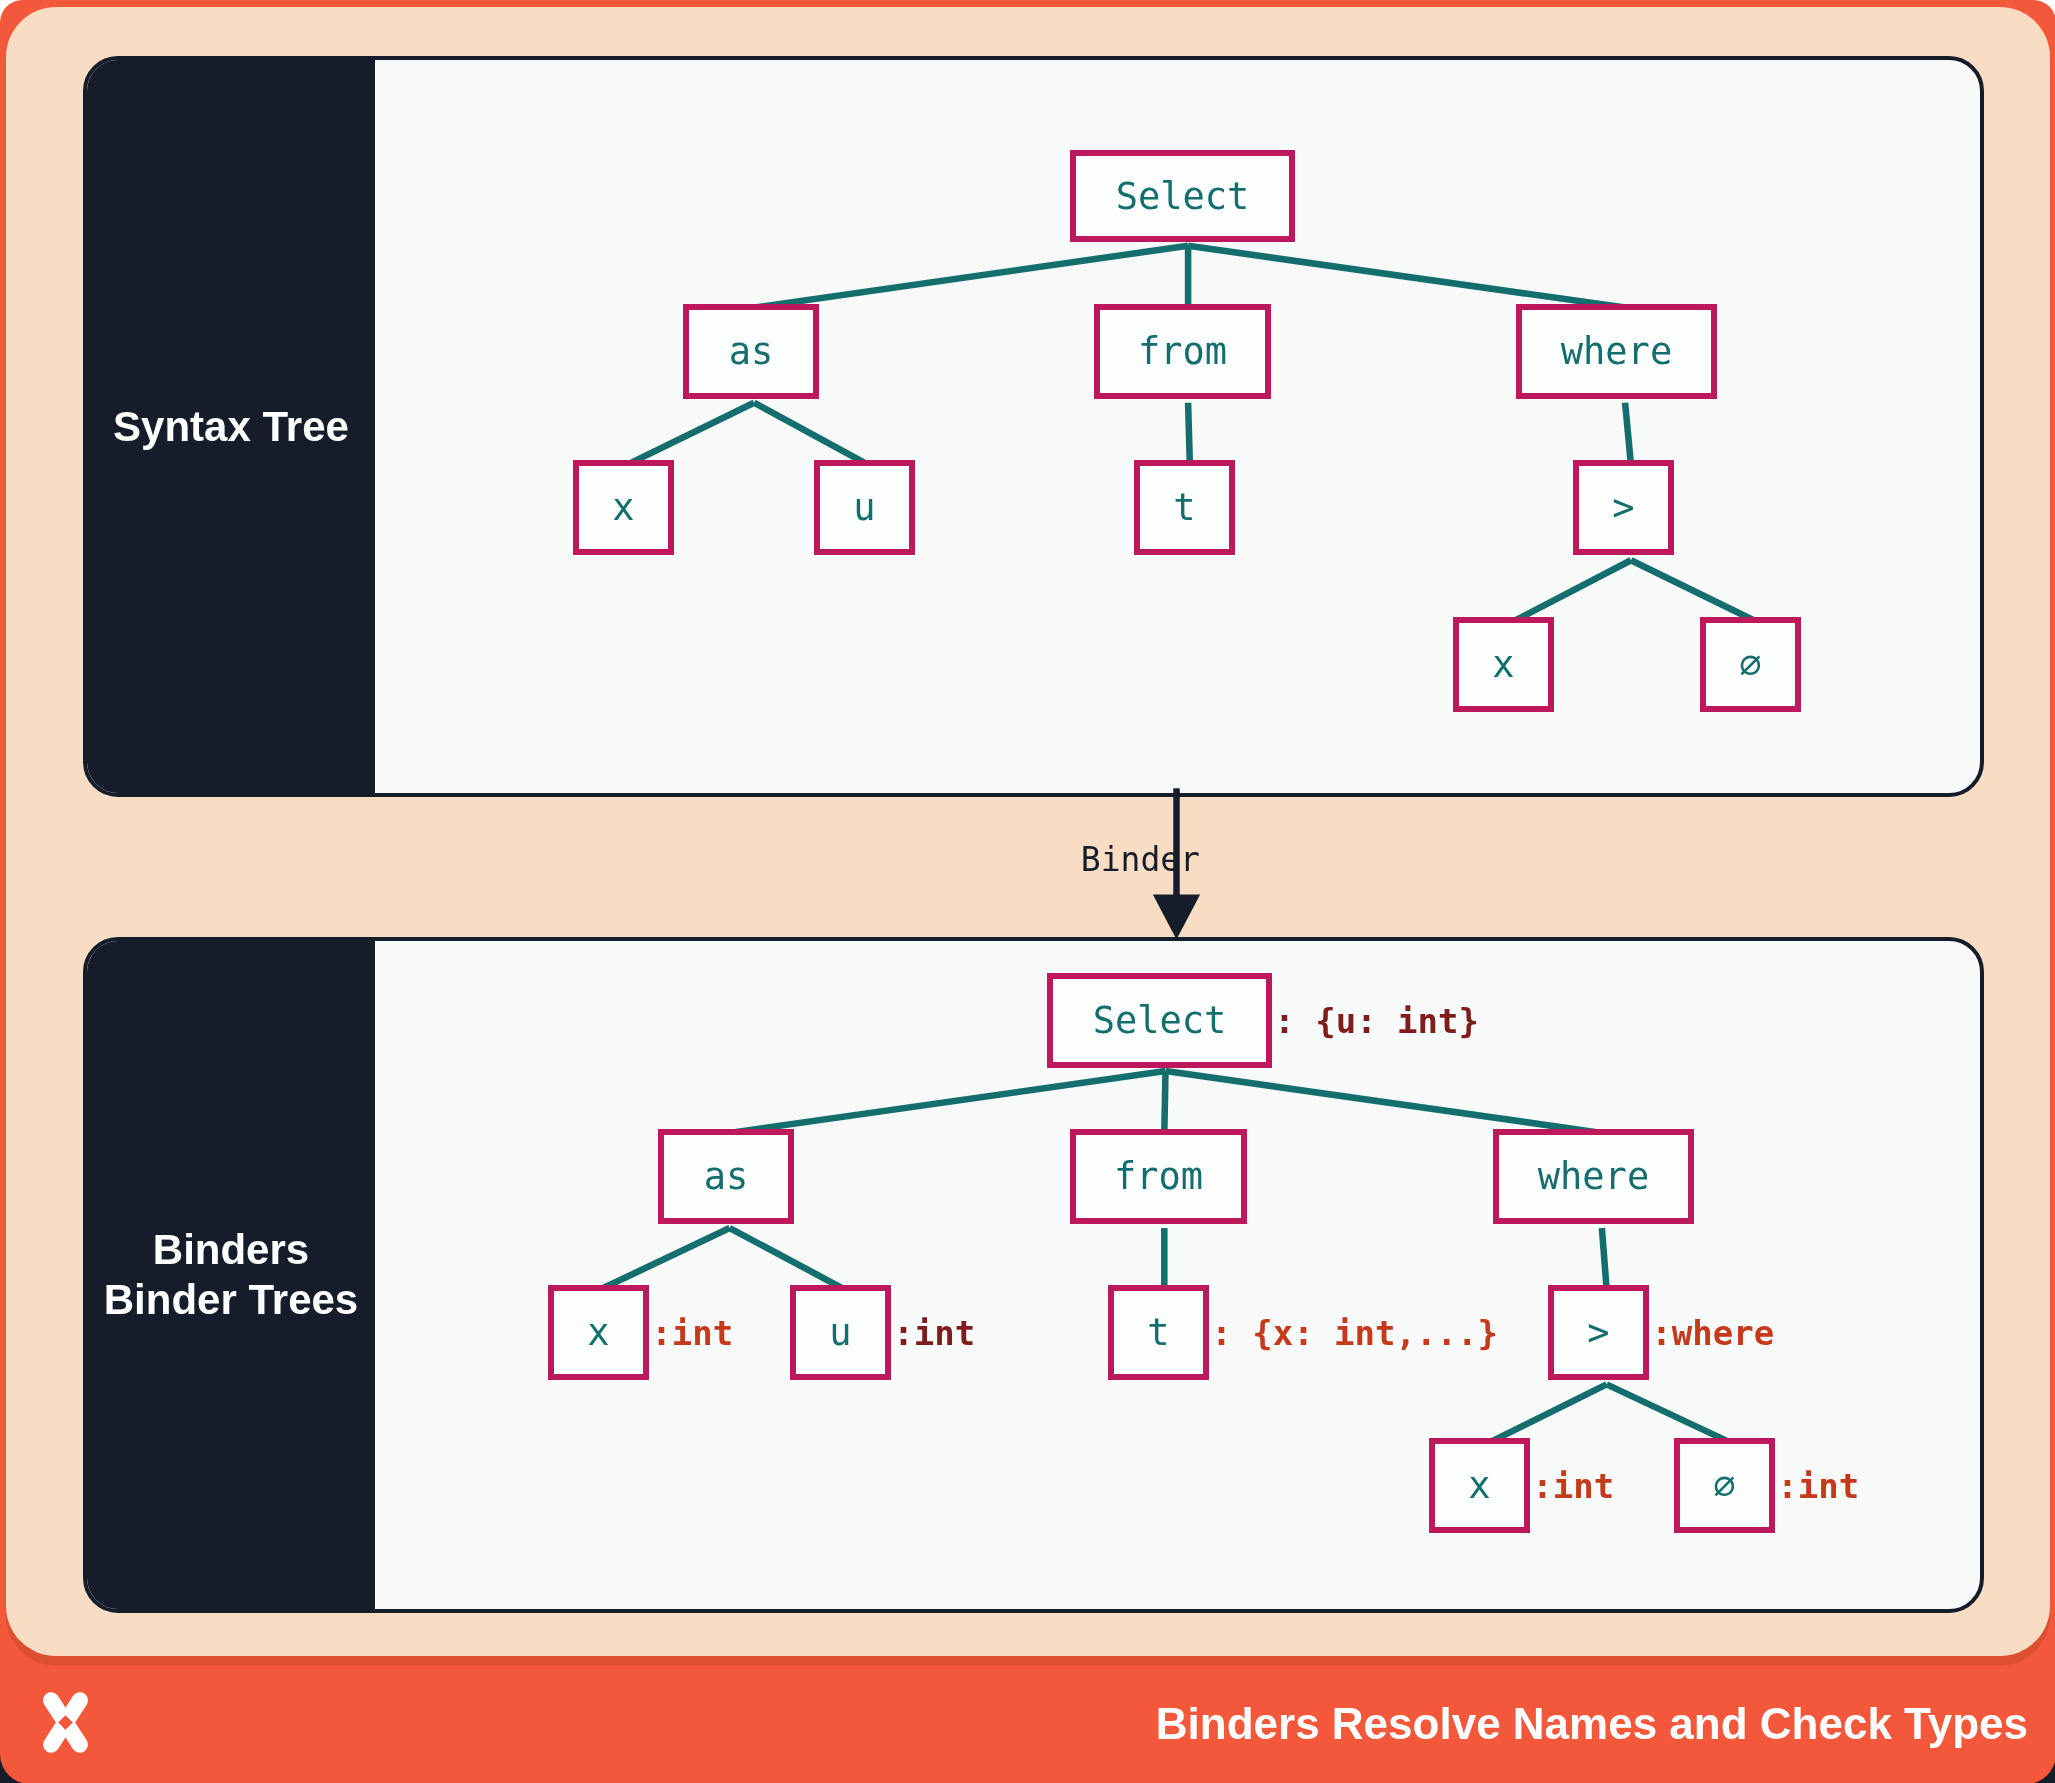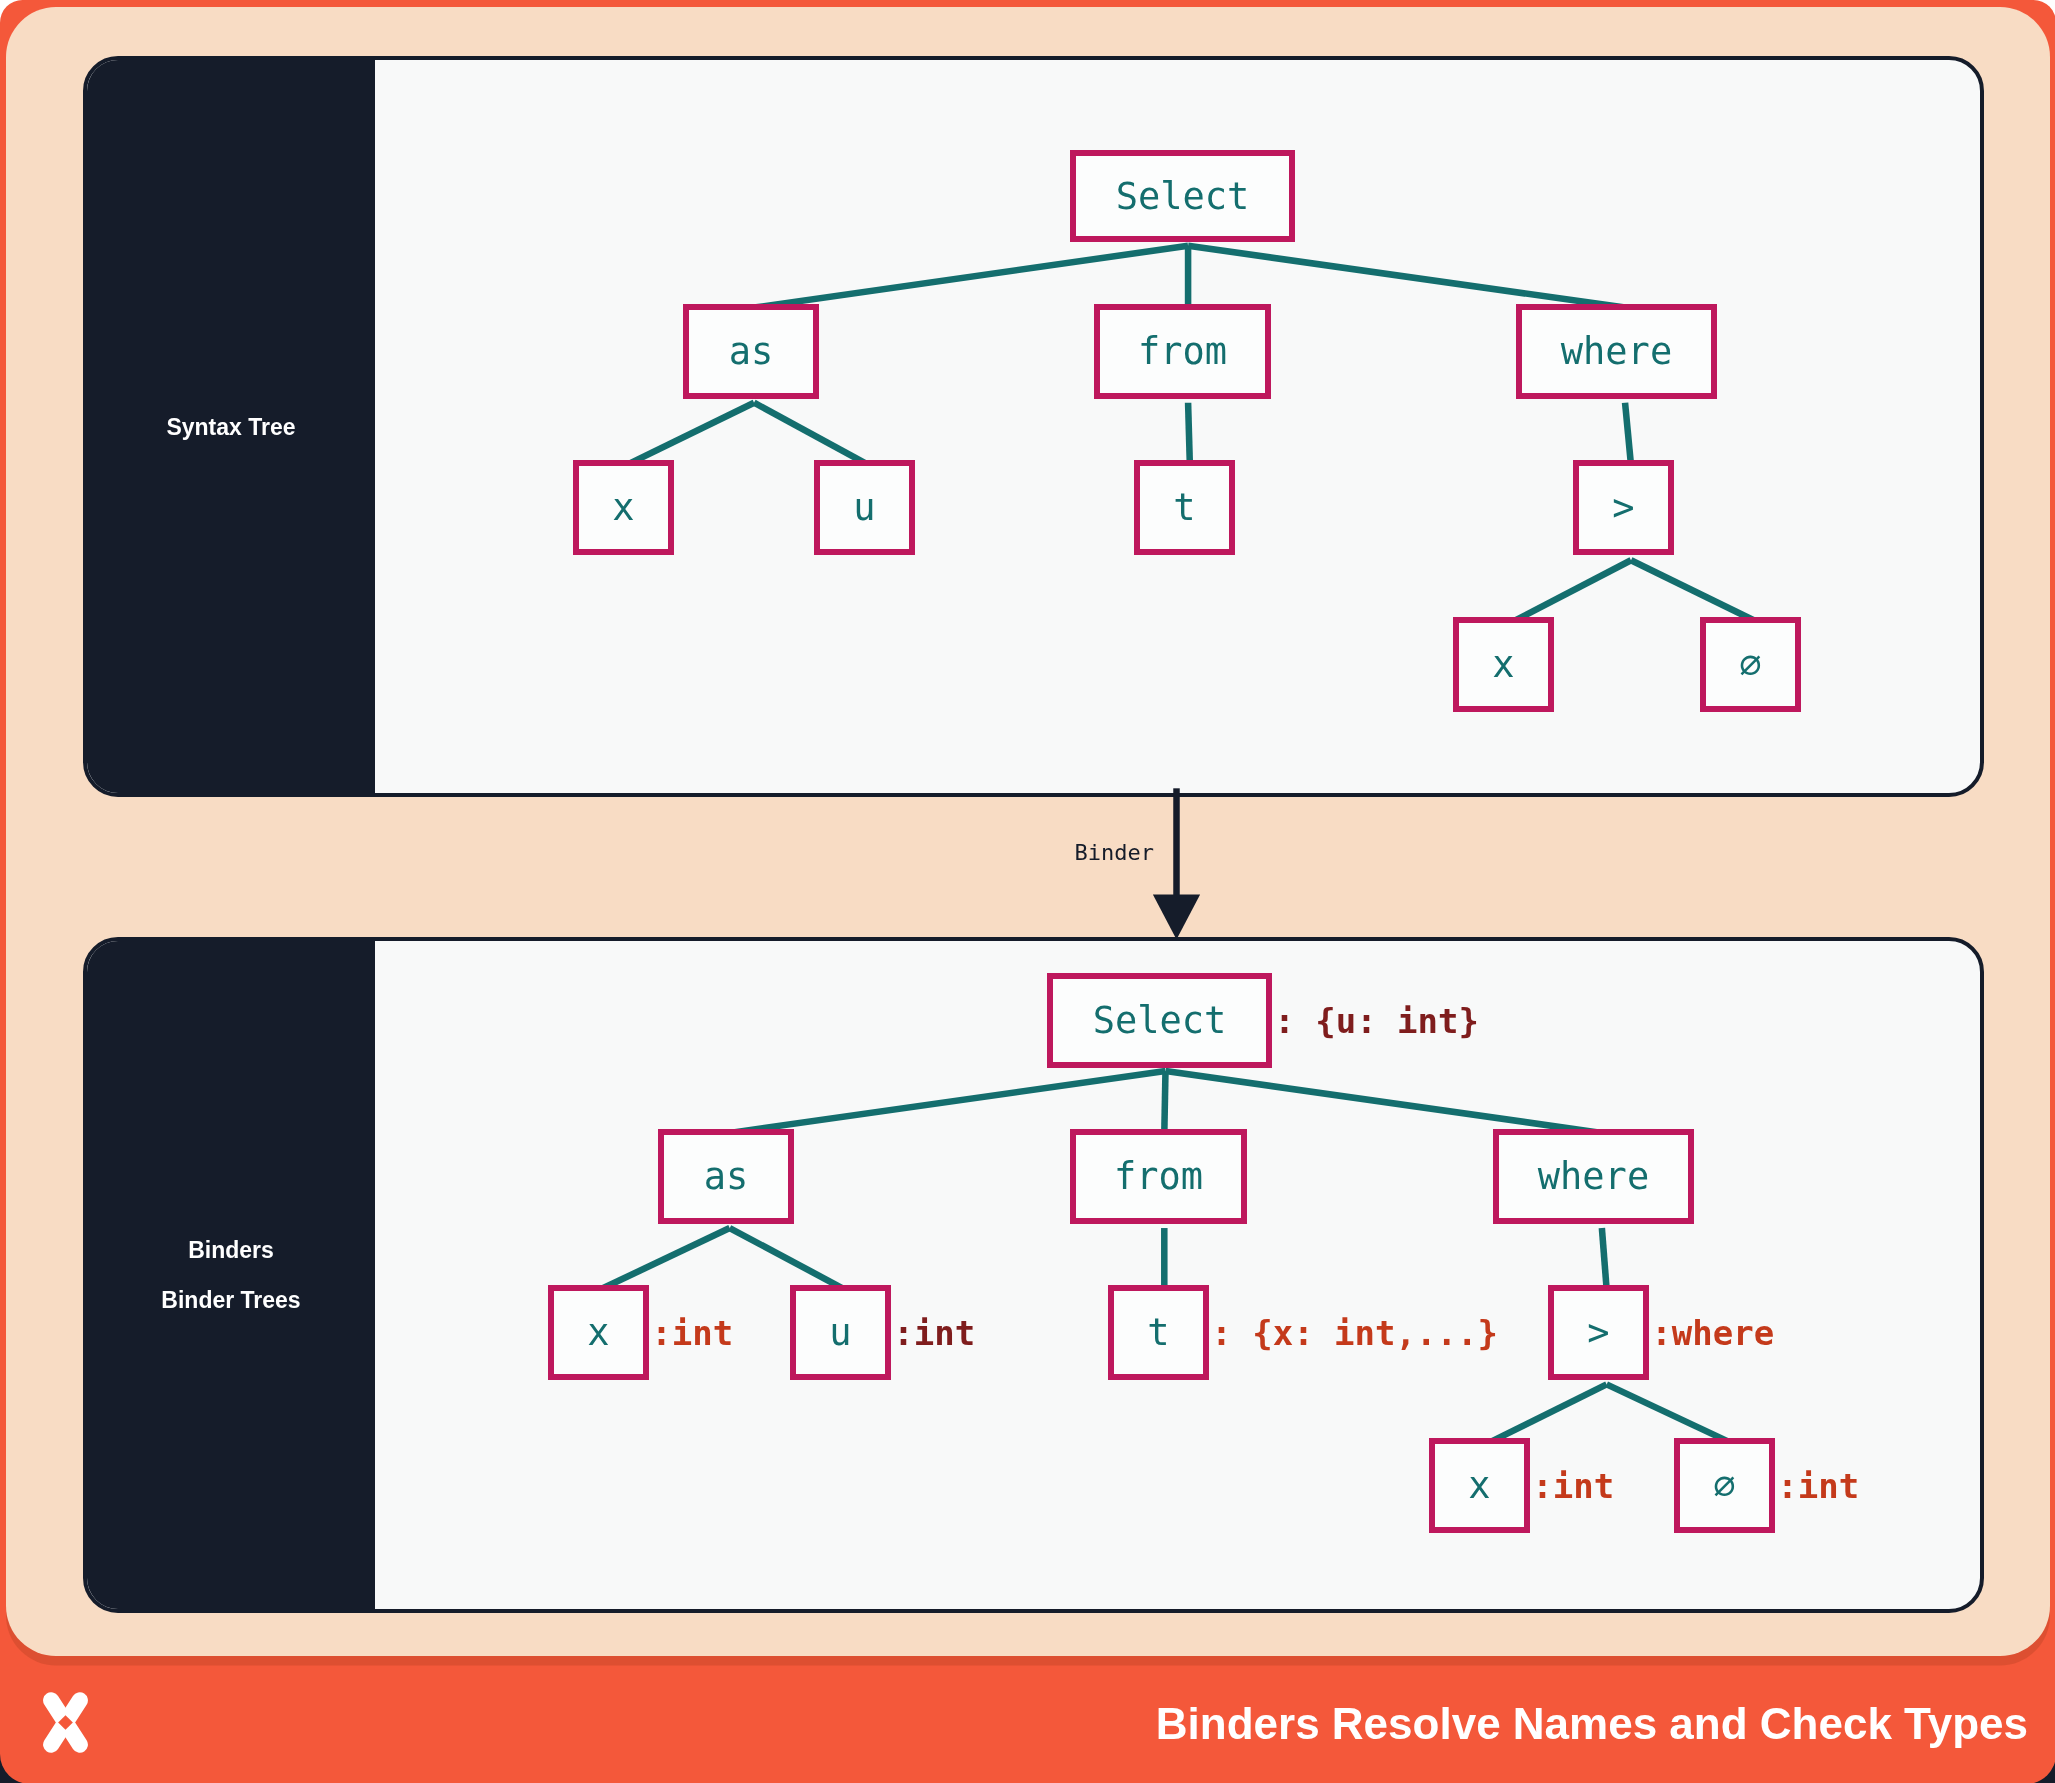--- a/index.html
+++ b/index.html
@@ -13,38 +13,38 @@
   .peach-canvas{position:absolute;left:6px;top:7px;width:2044px;height:1649px;background:#F8DCC4;
                 border-radius:50px;box-shadow:0 9.5px 0 rgba(170,58,30,0.30);}
 
   
   .panel{position:absolute;background:#F8F9F9;border:4.7px solid #151C2A;border-radius:35px;overflow:visible;}
   .panel-clip{position:absolute;inset:0;border-radius:31px;overflow:hidden;}
   .panel-top{left:83px;top:56px;width:1893px;height:733px;}
   .panel-bottom{left:83px;top:937px;width:1893px;height:668px;}
   .sidebar{position:absolute;left:0;top:0;bottom:0;width:288px;background:#151C2A;
            display:flex;flex-direction:column;align-items:center;justify-content:center;}
-  .sidebar-label{color:#FFFFFF;font-weight:bold;font-size:23px;line-height:50px;text-align:left;
+  .sidebar-label{color:#FFFFFF;font-weight:bold;font-size:42px;line-height:50px;text-align:left;
                  font-family:"Liberation Sans", sans-serif;}
 
   
   .edges{position:absolute;inset:0;width:100%;height:100%;pointer-events:none;}
   .edges line{stroke:#146E6E;stroke-width:11;}
   .node{position:absolute;background:#FCFDFD;border:6px solid #be185d;box-sizing:border-box;
         display:flex;align-items:center;justify-content:center;}
   .nlabel{color:#146E6E;font-family:"DejaVu Sans Mono", monospace;font-size:37px;white-space:pre;}
   .ann{position:absolute;left:100%;top:50%;transform:translateY(-50%);margin-left:8.3px;
        font-family:"DejaVu Sans Mono", monospace;font-weight:bold;font-size:34px;white-space:pre;}
   .ann-red{color:#C43A1B;}
   .ann-dark{color:#7f1d1d;}
 
   
   .binder-arrow{position:absolute;left:1082px;top:788px;width:189px;height:153px;}
-  .binder-label{position:absolute;left:923px;top:840px;width:231px;text-align:right;
-                color:#151C2A;font-family:"DejaVu Sans Mono", monospace;font-size:22px;}
+  .binder-label{position:absolute;left:969px;top:840px;width:231px;text-align:right;
+                color:#151C2A;font-family:"DejaVu Sans Mono", monospace;font-size:33px;}
 
   
   .footer-title{position:absolute;right:28px;top:1700px;height:47px;line-height:47px;
                 color:#FFFFFF;font-weight:bold;font-size:44px;text-align:right;
                 font-family:"Liberation Sans", sans-serif;}
   .footer-logo{position:absolute;left:33px;top:1690px;width:65px;height:65px;}
 </style>
 </head>
 <body>
 

